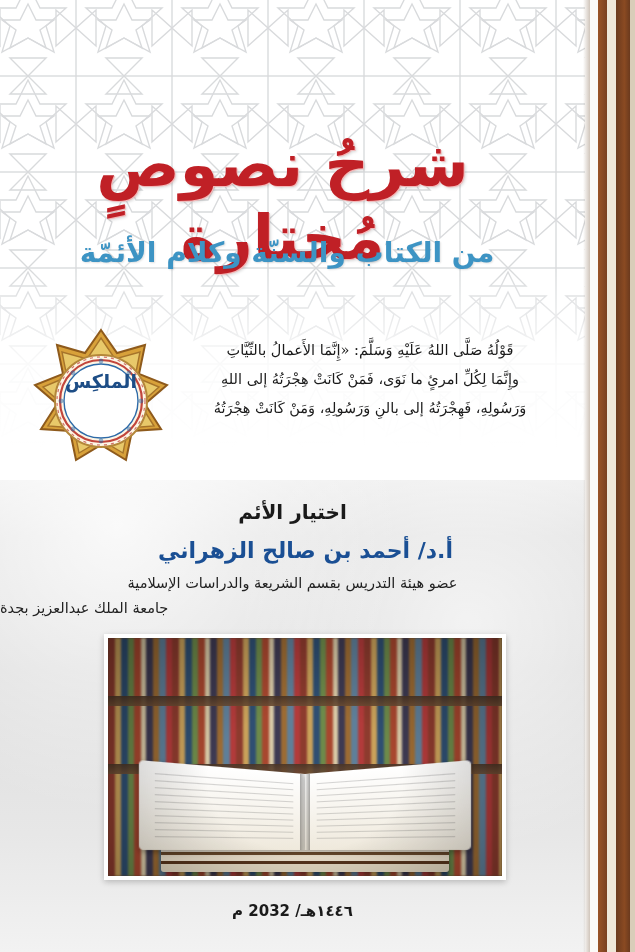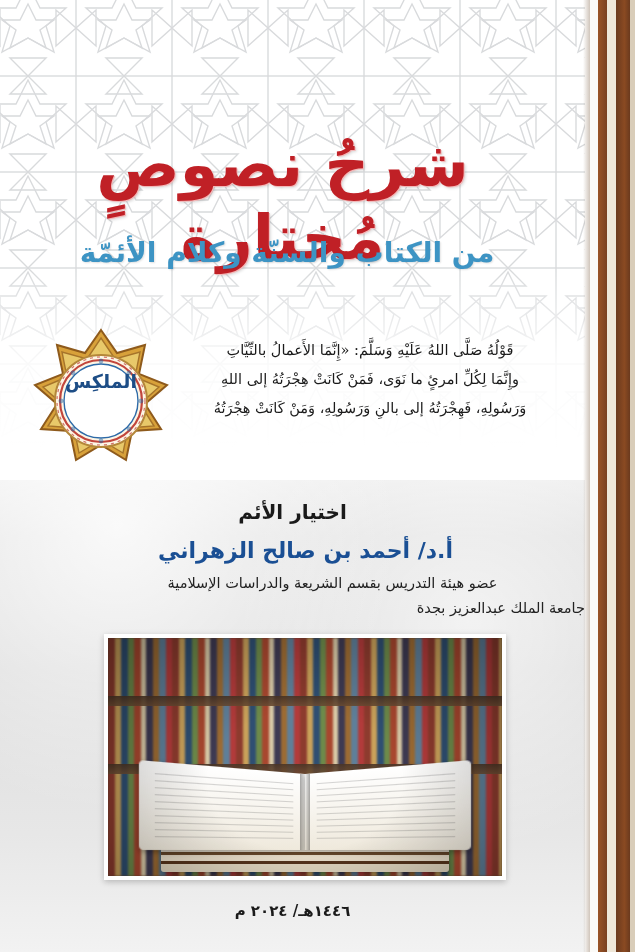--- a/index.html
+++ b/index.html
@@ -214,28 +214,27 @@
   .affil-1 {
     position: absolute;
     top: 575px;
     left: 0;
     width: 585px;
     text-align: center;
     direction: rtl;
     font-family: "DejaVu Sans", sans-serif;
     font-size: 14.5px;
     color: #222222;
-    margin-left: 40px;
   }
   .affil-2 {
     position: absolute;
     top: 600px;
     left: 0;
     width: 585px;
-    text-align: right;
+    text-align: left;
     direction: rtl;
     font-family: "DejaVu Sans", sans-serif;
     font-size: 14.5px;
     color: #222222;
   }
 
   
   .photo-frame {
     position: absolute;
     top: 634px;
@@ -441,21 +440,21 @@
             </div>
           <div class="page-r">
               <div class="lines"></div>
             </div>
           <div class="gutter"></div>
         </div>
         <div class="photo-vignette"></div>
       </div>
     </div>
 
-    <div class="date-line">١٤٤٦هـ/ ٢٠٢٤ م</div>
+    <div class="date-line">١٤٤٦هـ/ 2032 م</div>
 
   </div>
 
   <div class="spine">
     <div class="spine-band band-page-edge"></div>
     <div class="spine-band band-brown-outer"></div>
     <div class="spine-band band-cream"></div>
     <div class="spine-band band-brown-inner"></div>
     <div class="spine-band band-white-edge"></div>
     <div class="spine-band band-shadow"></div>

